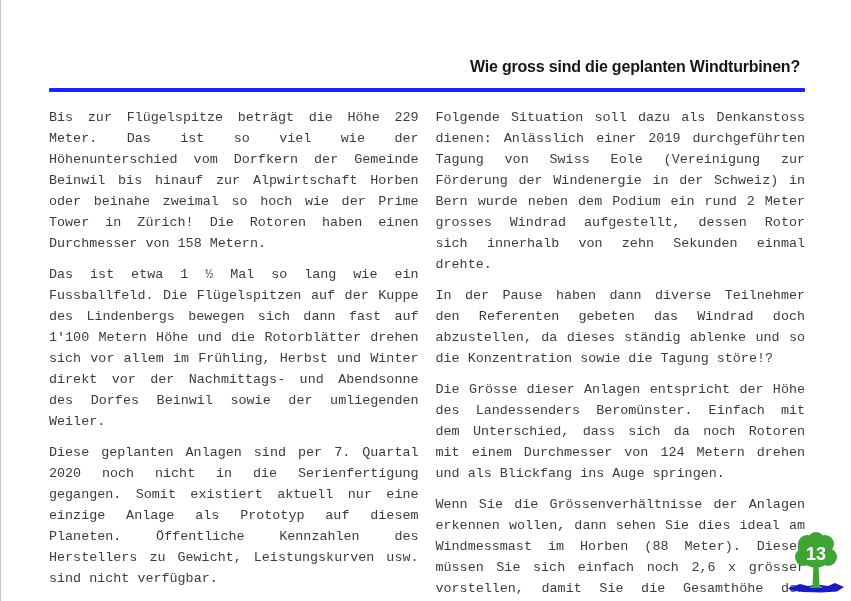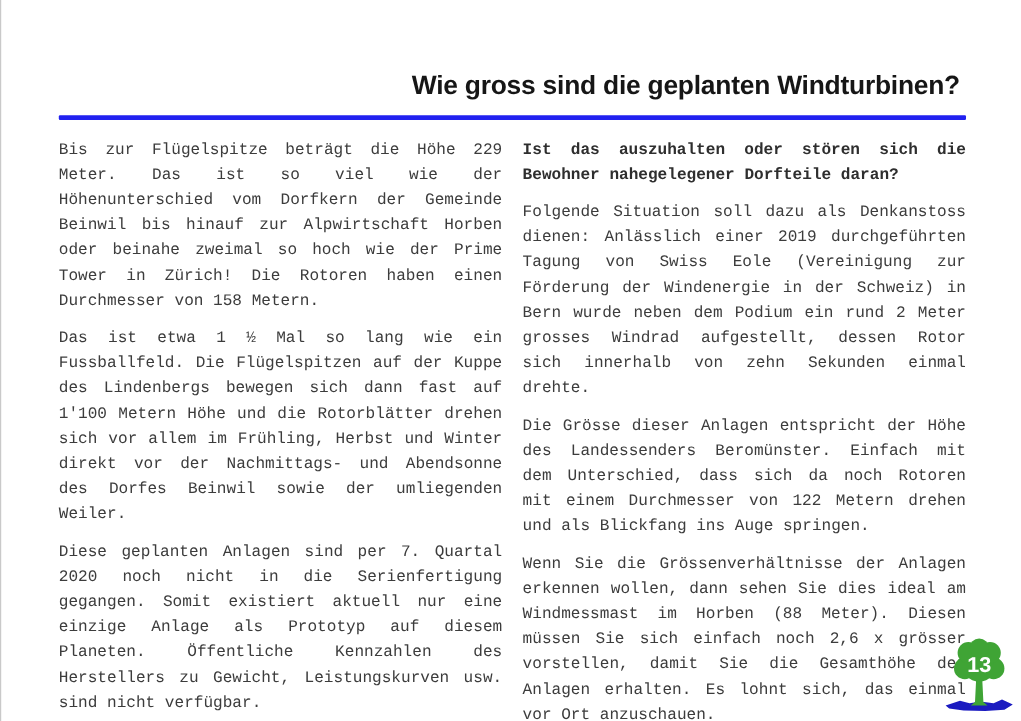--- a/index.html
+++ b/index.html
@@ -15,21 +15,21 @@
     box-sizing: border-box;
     border-left: 1px solid #c9c9c9;
     font-family: "Liberation Sans", sans-serif;
   }
   .content {
     padding: 0 46px 0 48px;
   }
   .page-title {
     margin: 58px 5px 0 0;
     text-align: right;
-    font-size: 22px;
+    font-size: 16px;
     font-weight: bold;
     color: #161616;
     letter-spacing: -0.2px;
   }
   .title-rule {
     height: 4px;
     background: #2121f0;
     margin-top: 12px;
     border-radius: 1px;
   }
@@ -85,23 +85,23 @@
 
   <div class="columns">
 
     <div class="col">
       <p>Bis zur Flügelspitze beträgt die Höhe 229 Meter. Das ist so viel wie der Höhenunterschied vom Dorfkern der Gemeinde Beinwil bis hinauf zur Alpwirtschaft Horben oder beinahe zweimal so hoch wie der Prime Tower in Zürich! Die Rotoren haben einen Durchmesser von 158 Metern.</p>
       <p>Das ist etwa 1 ½ Mal so lang wie ein Fussballfeld. Die Flügelspitzen auf der Kuppe des Lindenbergs bewegen sich dann fast auf 1'100 Metern Höhe und die Rotorblätter drehen sich vor allem im Frühling, Herbst und Winter direkt vor der Nachmittags- und Abendsonne des Dorfes Beinwil sowie der umliegenden Weiler.</p>
       <p>Diese geplanten Anlagen sind per 7. Quartal 2020 noch nicht in die Serienfertigung gegangen. Somit existiert aktuell nur eine einzige Anlage als Prototyp auf diesem Planeten. Öffentliche Kennzahlen des Herstellers zu Gewicht, Leistungskurven usw. sind nicht verfügbar.</p>
     </div>
 
     <div class="col">
-      <p class="section-heading">Ist das auszuhalten oder stören sich die Bewohner nahegelegener Dorfteile daran?</p>
       <p>Folgende Situation soll dazu als Denkanstoss dienen: Anlässlich einer 2019 durchgeführten Tagung von Swiss Eole (Vereinigung zur Förderung der Windenergie in der Schweiz) in Bern wurde neben dem Podium ein rund 2 Meter grosses Windrad aufgestellt, dessen Rotor sich innerhalb von zehn Sekunden einmal drehte.</p>
-      <p>Die Grösse dieser Anlagen entspricht der Höhe des Landessenders Beromünster. Einfach mit dem Unterschied, dass sich da noch Rotoren mit einem Durchmesser von 122 Metern drehen und als Blickfang ins Auge springen.</p>
+      <p>In der Pause haben dann diverse Teilnehmer den Referenten gebeten das Windrad doch abzustellen, da dieses ständig ablenke und so die Konzentration sowie die Tagung störe!?</p>
+      <p>Die Grösse dieser Anlagen entspricht der Höhe des Landessenders Beromünster. Einfach mit dem Unterschied, dass sich da noch Rotoren mit einem Durchmesser von 124 Metern drehen und als Blickfang ins Auge springen.</p>
       <p>Wenn Sie die Grössenverhältnisse der Anlagen erkennen wollen, dann sehen Sie dies ideal am Windmessmast im Horben (88 Meter). Diesen müssen Sie sich einfach noch 2,6 x grösser vorstellen, damit Sie die Gesamthöhe der Anlagen erhalten. Es lohnt sich, das einmal vor Ort anzuschauen.</p>
     </div>
 
   </div>
 </div>
 
 <div class="page-badge">
   <svg viewBox="0 0 70 66" aria-hidden="true">
 
     <path d="M7 57 L19 53 L27 55 L36 53.5 L47 55 L54 52 L63 56 L56 60.5 L40 61.5 L22 61 L10 59.5 Z" fill="#1b1bc0"></path>

